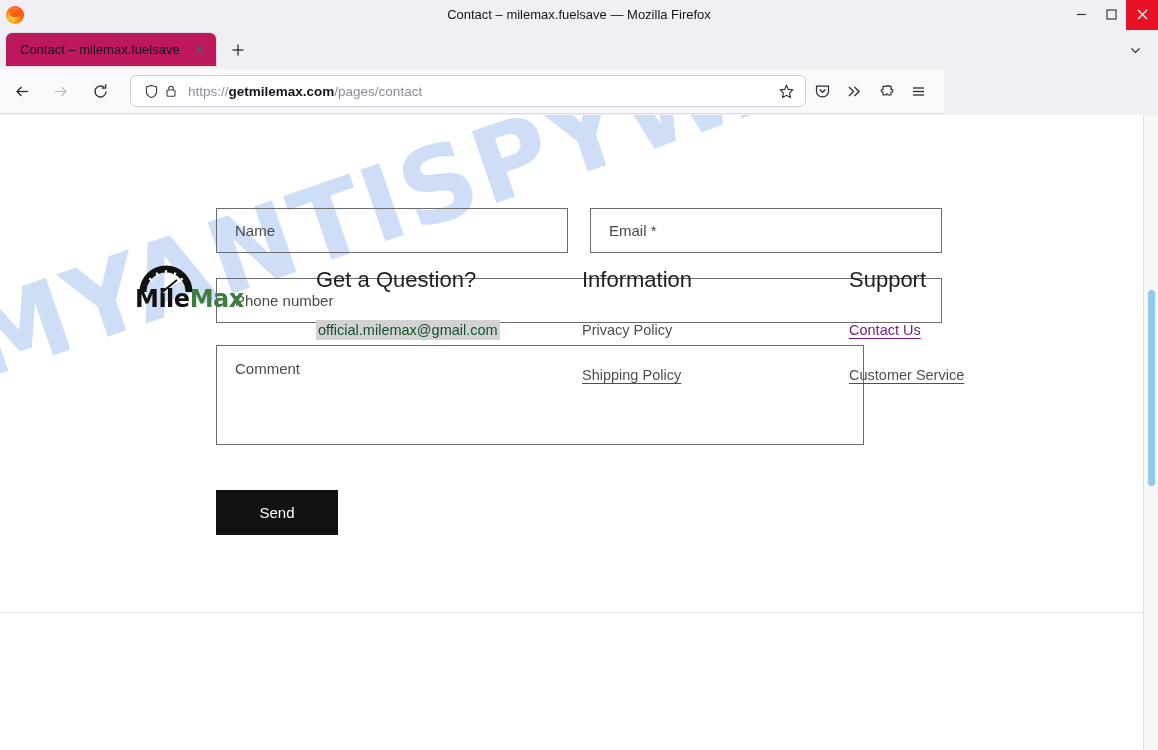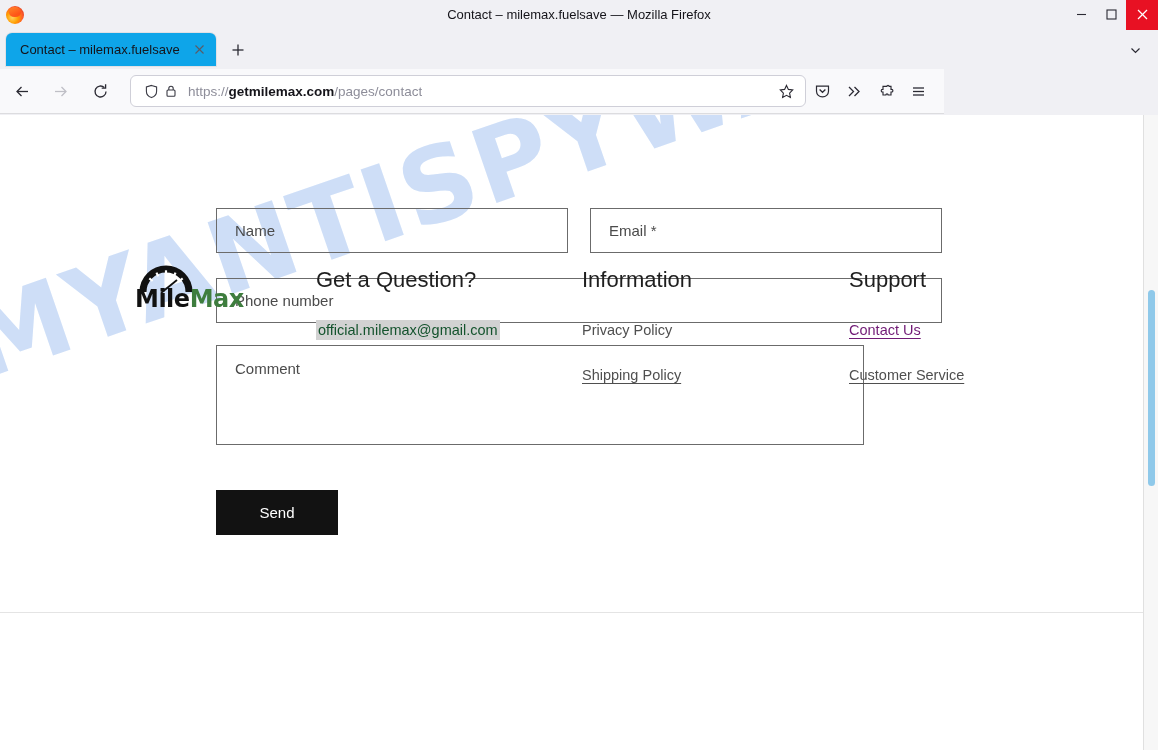--- a/index.html
+++ b/index.html
@@ -43,21 +43,21 @@
   .wbtn svg { display: block; }
 
   
   .tabstrip {
     position: absolute; top: 30px; left: 0; width: 1158px; height: 39px;
     background: #f0f0f4; display: flex; align-items: flex-end;
   }
   .tab {
     margin-left: 6px; margin-bottom: 3px;
     height: 33px; min-width: 180px;
-    background: #0ea5e9; border-radius: 6px 6px 0 0;
+    background: #be185d; border-radius: 6px 6px 0 0;
     display: flex; align-items: center; padding: 0 6px 0 14px;
     box-shadow: 0 0 0 1px rgba(0,0,0,.06);
   }
   .tab-label { font-size: 13px; color: #15141a; white-space: nowrap; }
   .tab-close {
     margin-left: 10px; width: 20px; height: 20px; border-radius: 4px;
     display: flex; align-items: center; justify-content: center; color: #5b5b66;
   }
   .newtab {
     margin-left: 10px; margin-bottom: 7px;

